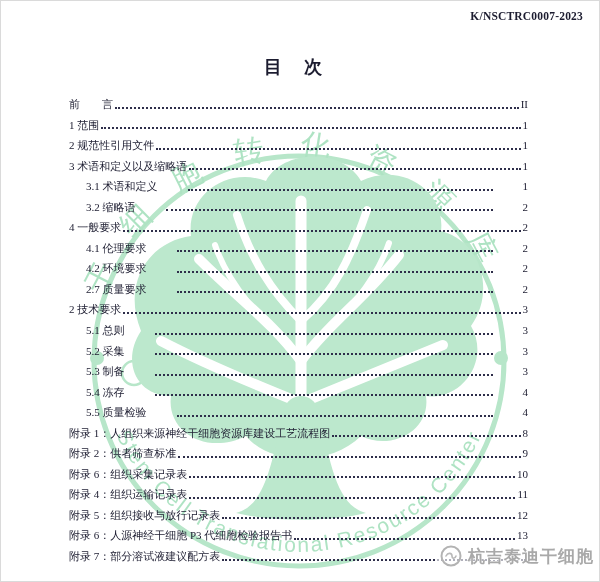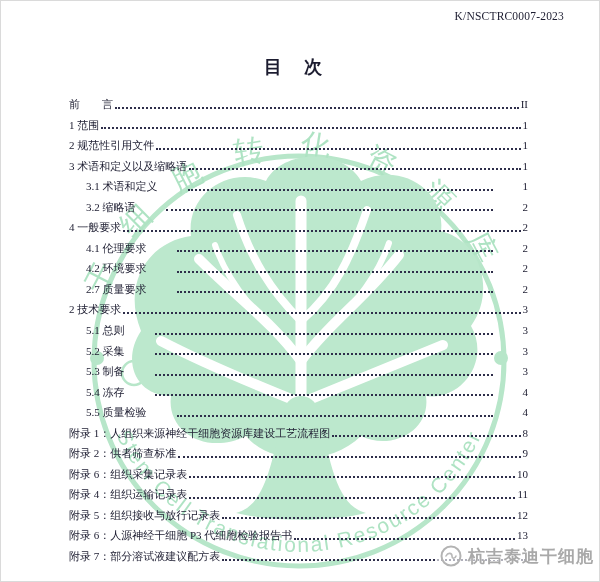--- a/index.html
+++ b/index.html
@@ -6,22 +6,22 @@
   .page {
     position:relative; width:600px; height:582px; background:#ffffff;
     font-family:"Liberation Serif", serif; color:#1c1c30;
     overflow:hidden; box-sizing:border-box; border:1px solid #dadada;
   }
   
   .watermark { position:absolute; left:0; top:0; z-index:0; pointer-events:none; }
 
   
   .doc-code {
-    position:absolute; top:9px; right:35px; z-index:2;
-    font-size:11.5px; letter-spacing:0.2px; font-weight:normal;
+    position:absolute; top:9px; right:16px; z-index:2;
+    font-size:11.5px; letter-spacing:0.2px; font-weight:bold;
   }
   
   .page-title {
     position:absolute; top:54px; left:0; right:12px; z-index:2;
     text-align:center; font-size:18px; font-weight:bold; letter-spacing:2px;
     white-space:pre;
   }
   
   .toc {
     position:absolute; top:93px; left:0; right:0; z-index:2;

